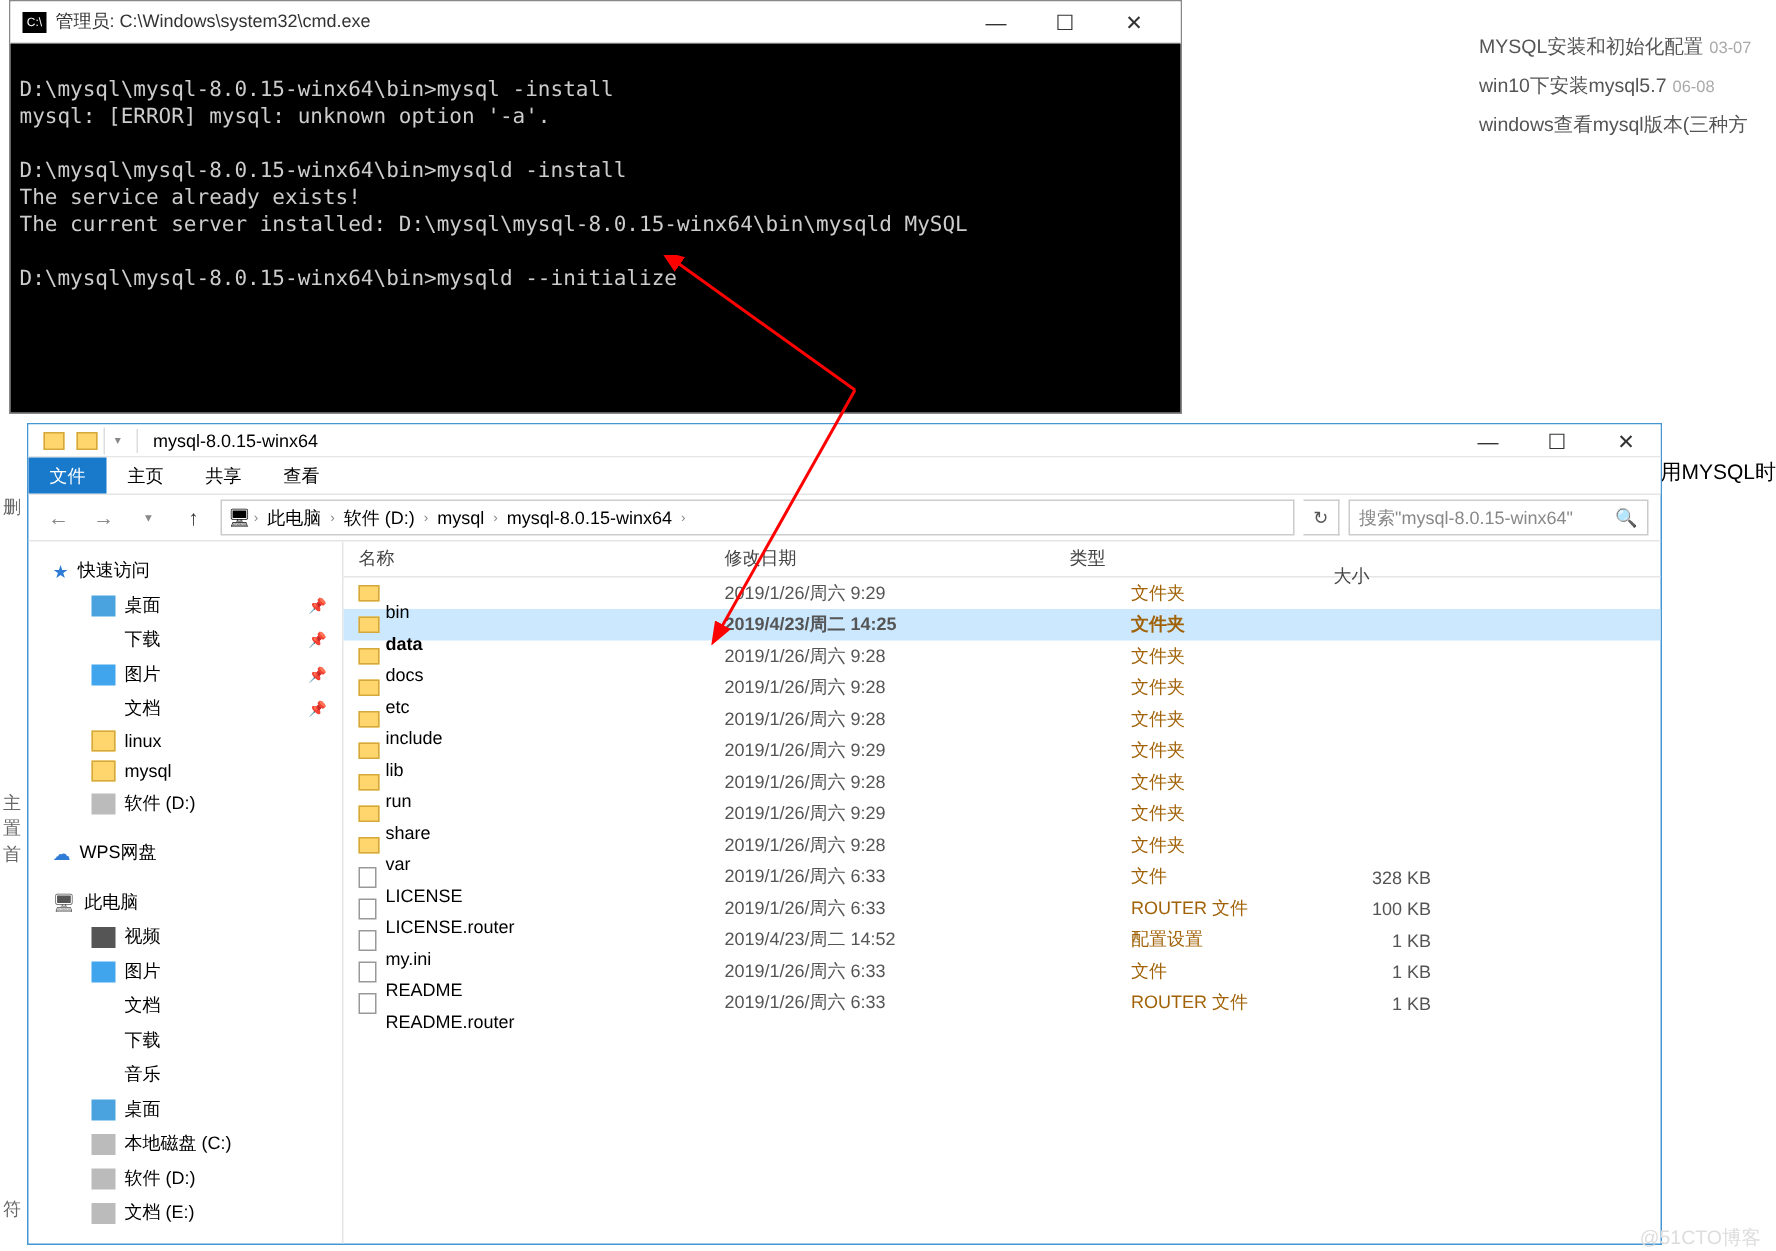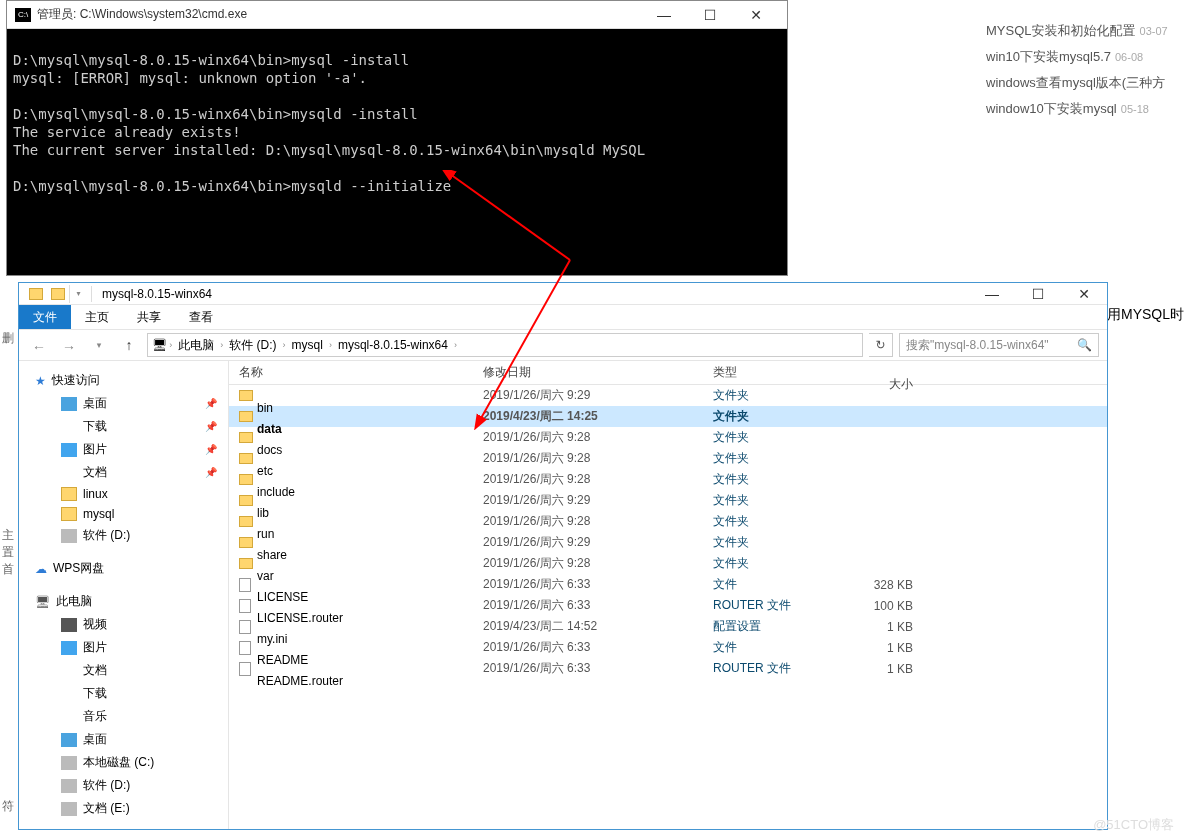--- a/index.html
+++ b/index.html
@@ -59,21 +59,21 @@
 .col-type { width: 120px; }
 .col-size { width: 80px; text-align: right; margin-top: 23px; }
 .file-list { }
 .file-row { display: flex; align-items: center; height: 21px; padding-left: 10px; font-size: 12px; }
 .file-row.selected { background: #cce8ff; font-weight: bold; }
 .file-icon { width: 18px; display: flex; align-items: center; }
 .folder-ico { width: 14px; height: 11px; background: #ffd66e; border: 1px solid #d4a83a; display: inline-block; }
 .file-ico { width: 12px; height: 14px; background: #fff; border: 1px solid #999; display: inline-block; }
 .fr-name { width: 226px; margin-top: 24px; }
 .fr-date { width: 230px; color: #555; }
-.fr-type { width: 120px; color: #0c4a6e; }
+.fr-type { width: 120px; color: #a16207; margin-left: 41px; }
 .fr-size { width: 80px; text-align: right; color: #555; }
 
 
 .ico { width: 16px; height: 14px; display: inline-block; }
 .ico-quick { color: #2e7cd6; }
 .ico-desktop { background: #4aa3df; }
 .ico-download { color: #2e7cd6; }
 .ico-pic { background: #41a5ee; }
 .ico-doc { color: #555; }
 .ico-folder { background: #ffd66e; border: 1px solid #d4a83a; }
@@ -109,21 +109,20 @@
 The service already exists!
 The current server installed: D:\mysql\mysql-8.0.15-winx64\bin\mysqld MySQL
 
 D:\mysql\mysql-8.0.15-winx64\bin&gt;mysqld --initialize</div>
 </div>
 
 <div class="right-links" id="rlinks">
     <div>MYSQL安装和初始化配置<span class="date">03-07</span></div>
     <div>win10下安装mysql5.7<span class="date">06-08</span></div>
     <div>windows查看mysql版本(三种方</div>
-    <div>window10下安装mysql<span class="date">05-18</span></div>
   </div>
 <div class="right-text">用MYSQL时</div>
 
 <svg class="arrow-svg" width="200" height="260">
   <defs>
       <marker id="ah" markerWidth="10" markerHeight="10" refX="2" refY="3" orient="auto">
         <path d="M0,0 L0,6 L8,3 z" fill="red"></path>
       </marker>
     </defs>
   <line x1="130" y1="90" x2="10" y2="4" stroke="red" stroke-width="2" marker-end="url(#ah)"></line>

